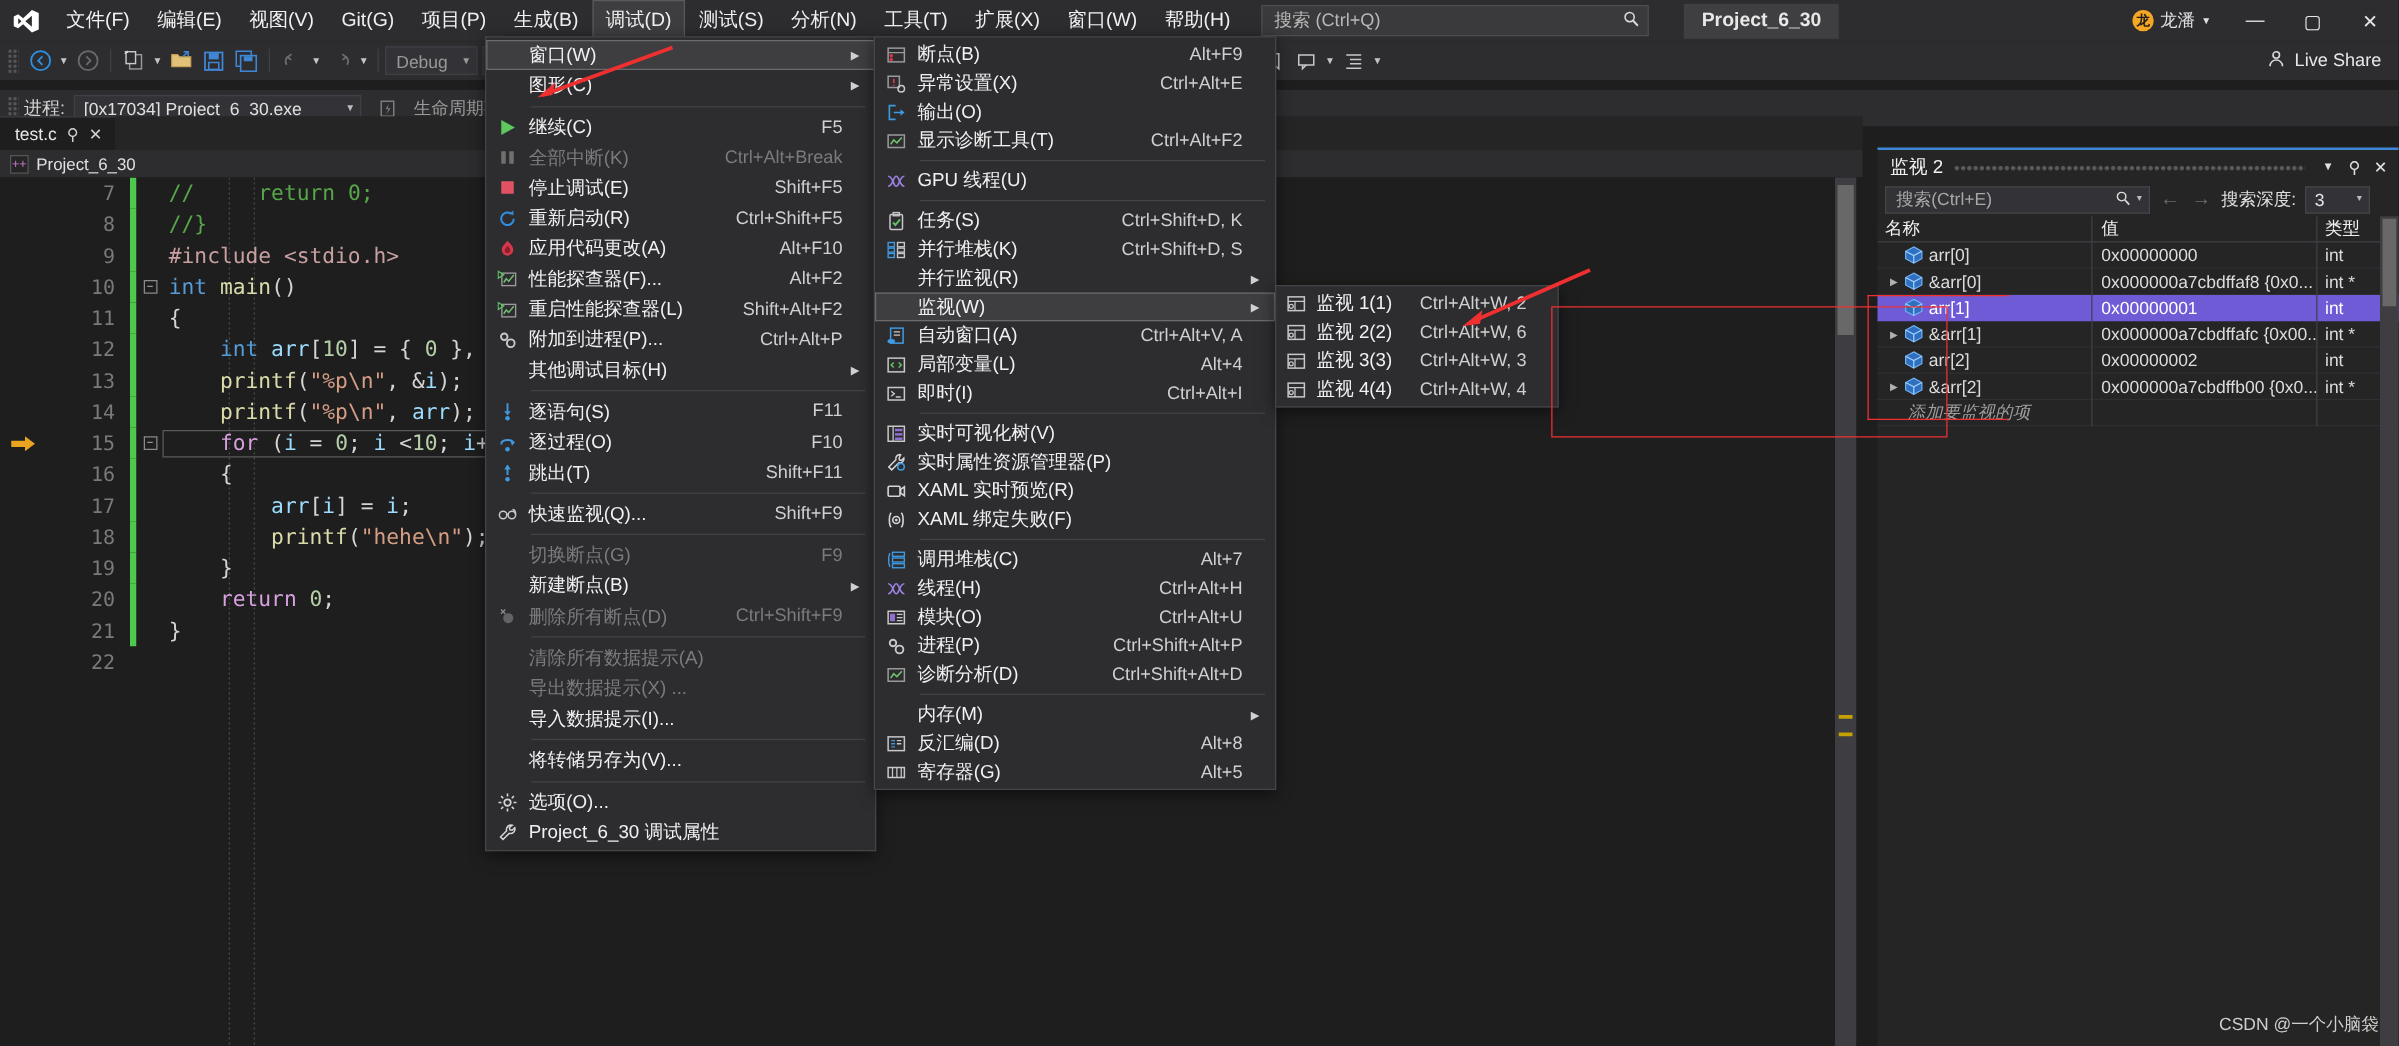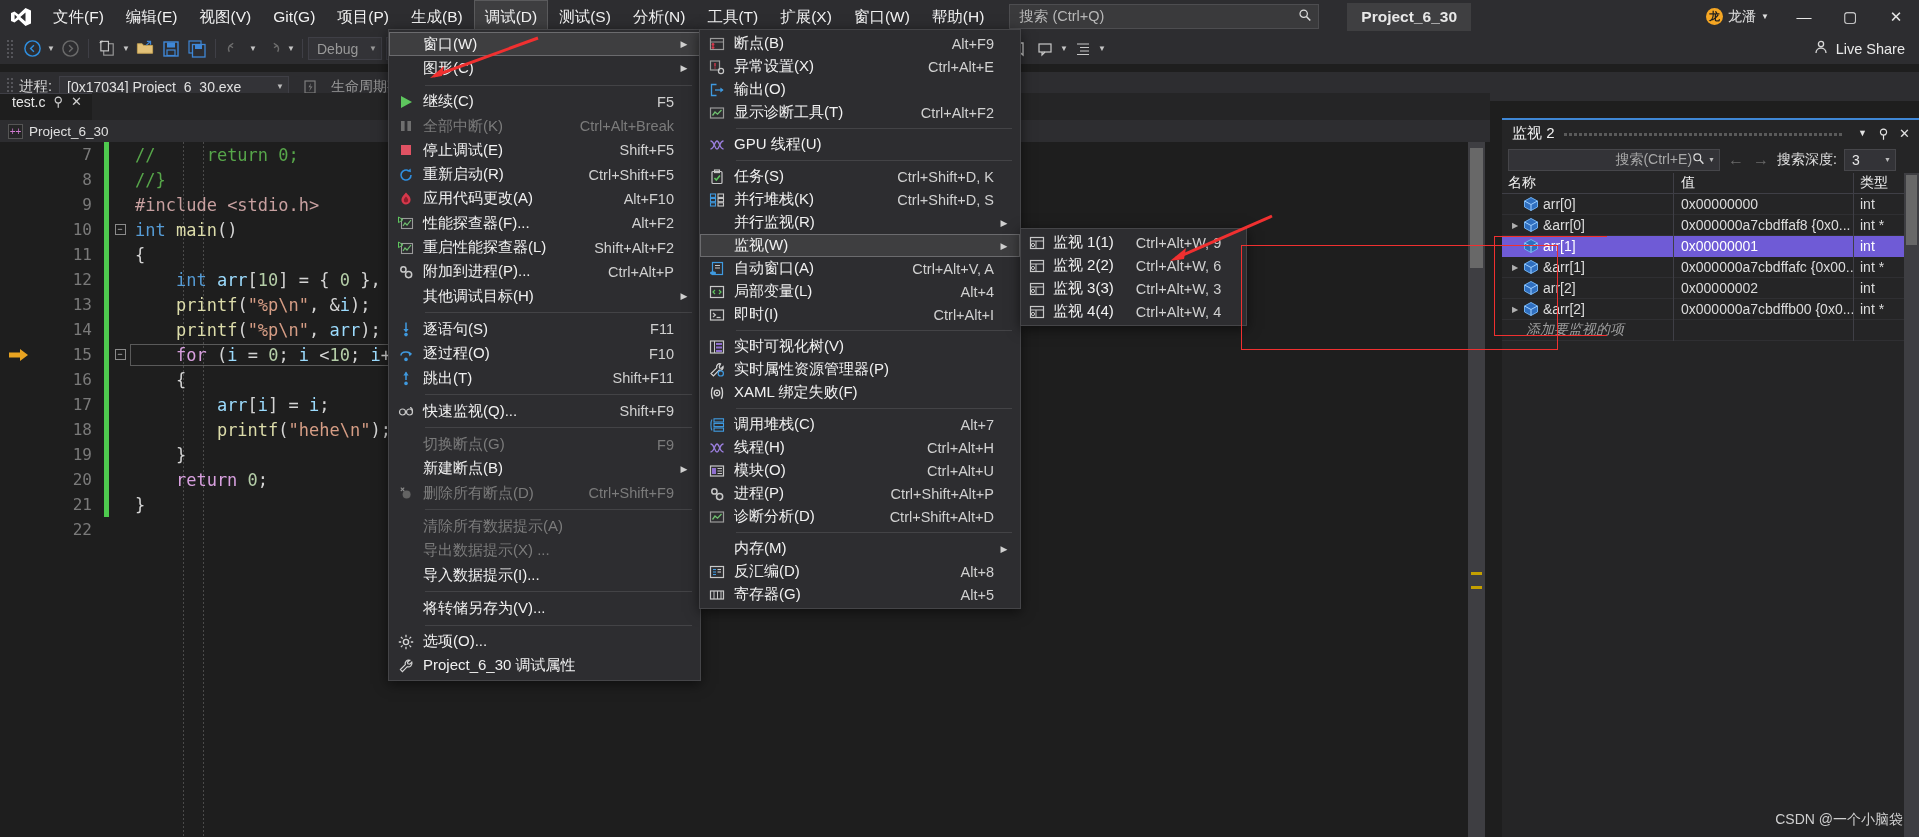--- a/index.html
+++ b/index.html
@@ -75,21 +75,21 @@
     display:flex;align-items:center;justify-content:space-between;padding:0 4px 0 7px;
     font-size:14px;color:#e0e0e0;
   }
 
   
   #editor-tabstrip{
     position:absolute;left:0;top:93px;width:1490px;height:27px;background:#252526;
     display:flex;align-items:flex-end;
   }
   .etab{
-    height:27px;background:#1e1e1e;display:flex;align-items:flex-start;gap:8px;
+    height:27px;background:#1e1e1e;display:flex;align-items:center;gap:8px;
     padding:0 10px 0 12px;font-size:14px;color:#e8e8e8;border-top:1px solid #3f3f46;
   }
   .etab .pin,.etab .x{ font-size:13px;color:#d0d0d0; }
   #editor-nav{
     position:absolute;left:0;top:120px;width:1490px;height:22px;background:#2d2d30;
     display:flex;align-items:center;padding-left:8px;gap:6px;font-size:13.5px;color:#e0e0e0;
   }
   .cppicon{width:15px;height:15px;background:#252526;border:1px solid #555;
     display:flex;align-items:center;justify-content:center;font-size:10px;color:#d07bd0;}
   #code-area{
@@ -126,21 +126,21 @@
   #watch-header{ height:26px;display:flex;align-items:center;padding:0 4px 0 10px; }
   #watch-title{ font-size:15px;color:#f0f0f0; white-space:nowrap;}
   .dots{ flex:1; height:26px; margin:0 8px;
      background-image:radial-gradient(#5a5a5a 45%, transparent 46%);
      background-size:5px 5px; background-position:0 12px; background-repeat:repeat-x;}
   .whbtn{ width:21px;height:22px;display:flex;align-items:center;justify-content:center;
      color:#e2e2e2;font-size:13px;}
   #watch-toolbar{ height:27px;display:flex;align-items:center;gap:7px;padding:0 6px 0 6px; }
   #watch-search{
     width:212px;height:22px;background:#333337;border:1px solid #46464a;
-    display:flex;align-items:center;padding:0 4px 0 8px;font-size:14px;color:#a8a8a8;text-align:right;
+    display:flex;align-items:center;padding:0 4px 0 8px;font-size:14px;color:#a8a8a8;
   }
   #watch-search .ws-t{flex:1;}
   .navarrow{ color:#6a6a6a;font-size:16px; padding:0 1px;}
   .wdepth-label{font-size:14px;color:#e0e0e0;white-space:nowrap;}
   .wdepth-combo{ width:52px;height:22px;background:#333337;border:1px solid #46464a;
     display:flex;align-items:center;justify-content:space-between;padding:0 4px 0 7px;
     font-size:14px;color:#e8e8e8;}
   #watch-grid{ position:absolute;left:0;top:53px;right:0;bottom:0; }
   .wrow{ display:flex;height:21px;align-items:center;font-size:14px; }
   .whead{ background:#252526;color:#f0f0f0;border-bottom:1px solid #3f3f46; }
@@ -1109,20 +1109,33 @@
         </span>
       </span>
       <span class="mlabel">实时属性资源管理器(P)</span>
       <span class="mkey"></span>
       <span class="msub"></span>
     </div>
     <div class="mrow">
       <span class="micon">
         <span style="display: inline-flex;">
           <svg width="16" height="16" viewBox="0 0 16 16">
+            <rect x="1.5" y="4" width="9.5" height="8" rx="1" fill="none" stroke="#d5d5d5" stroke-width="1.3"></rect>
+            <polygon points="11.5,6.5 14.5,4.5 14.5,11.5 11.5,9.5" fill="none" stroke="#d5d5d5" stroke-width="1.3"></polygon>
+          </svg>
+        </span>
+      </span>
+      <span class="mlabel">XAML 实时预览(R)</span>
+      <span class="mkey"></span>
+      <span class="msub"></span>
+    </div>
+    <div class="mrow">
+      <span class="micon">
+        <span style="display: inline-flex;">
+          <svg width="16" height="16" viewBox="0 0 16 16">
             <path d="M4 2.2C2 4 2 12 4 13.8" fill="none" stroke="#d5d5d5" stroke-width="1.3"></path>
             <path d="M12 2.2c2 1.8 2 9.8 0 11.6" fill="none" stroke="#d5d5d5" stroke-width="1.3"></path>
             <circle cx="8" cy="8" r="2.8" fill="none" stroke="#d5d5d5" stroke-width="1.3"></circle>
             <circle cx="8" cy="8" r="1.1" fill="#d5d5d5"></circle>
           </svg>
         </span>
       </span>
       <span class="mlabel">XAML 绑定失败(F)</span>
       <span class="mkey"></span>
       <span class="msub"></span>
@@ -1247,21 +1260,21 @@
         <span style="display: inline-flex;">
           <svg width="16" height="16" viewBox="0 0 16 16">
             <rect x="1.5" y="2.5" width="13" height="11" fill="none" stroke="#c8c8c8" stroke-width="1.2"></rect>
             <line x1="1.5" y1="6" x2="14.5" y2="6" stroke="#c8c8c8" stroke-width="1"></line>
             <line x1="7" y1="6" x2="7" y2="13.5" stroke="#c8c8c8" stroke-width="1"></line>
             <circle cx="4" cy="10" r="1.6" fill="none" stroke="#c8c8c8" stroke-width="1"></circle>
           </svg>
         </span>
       </span>
       <span class="mlabel">监视 1(1)</span>
-      <span class="mkey">Ctrl+Alt+W, 9</span>
+      <span class="mkey">Ctrl+Alt+W, 2</span>
       <span class="msub"></span>
     </div>
     <div class="mrow">
       <span class="micon">
         <span style="display: inline-flex;">
           <svg width="16" height="16" viewBox="0 0 16 16">
             <rect x="1.5" y="2.5" width="13" height="11" fill="none" stroke="#c8c8c8" stroke-width="1.2"></rect>
             <line x1="1.5" y1="6" x2="14.5" y2="6" stroke="#c8c8c8" stroke-width="1"></line>
             <line x1="7" y1="6" x2="7" y2="13.5" stroke="#c8c8c8" stroke-width="1"></line>
             <circle cx="4" cy="10" r="1.6" fill="none" stroke="#c8c8c8" stroke-width="1"></circle>

